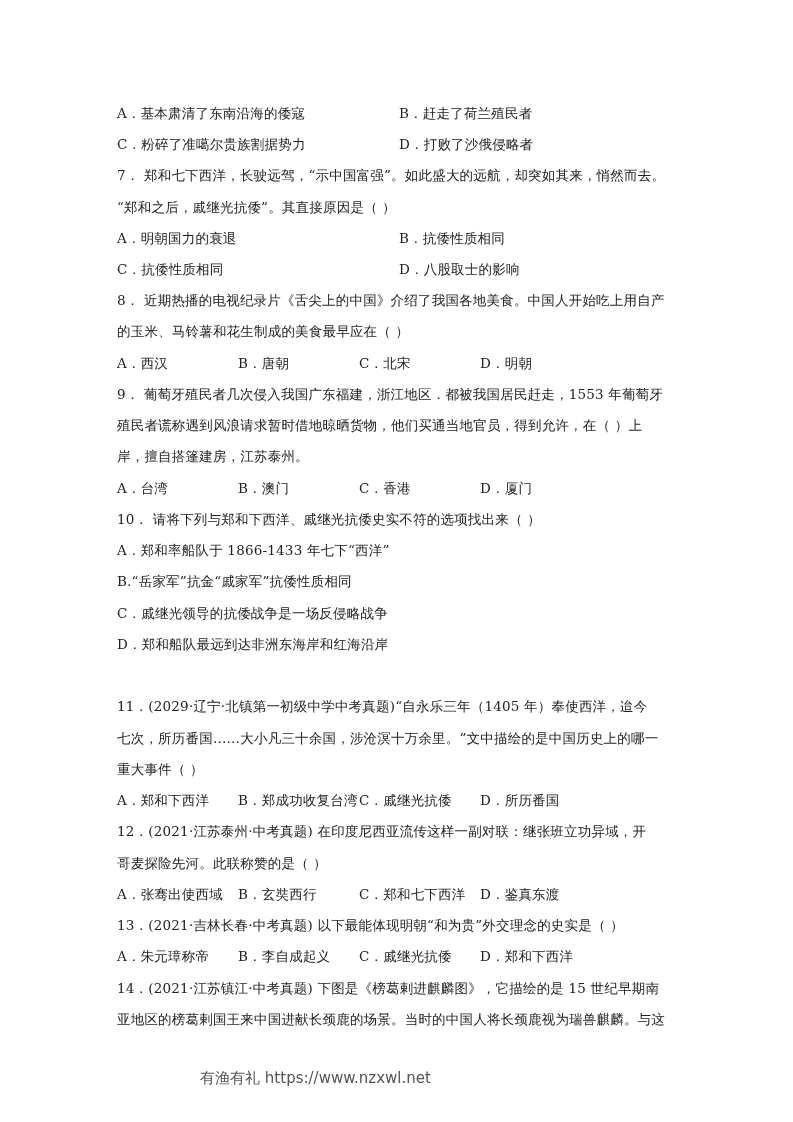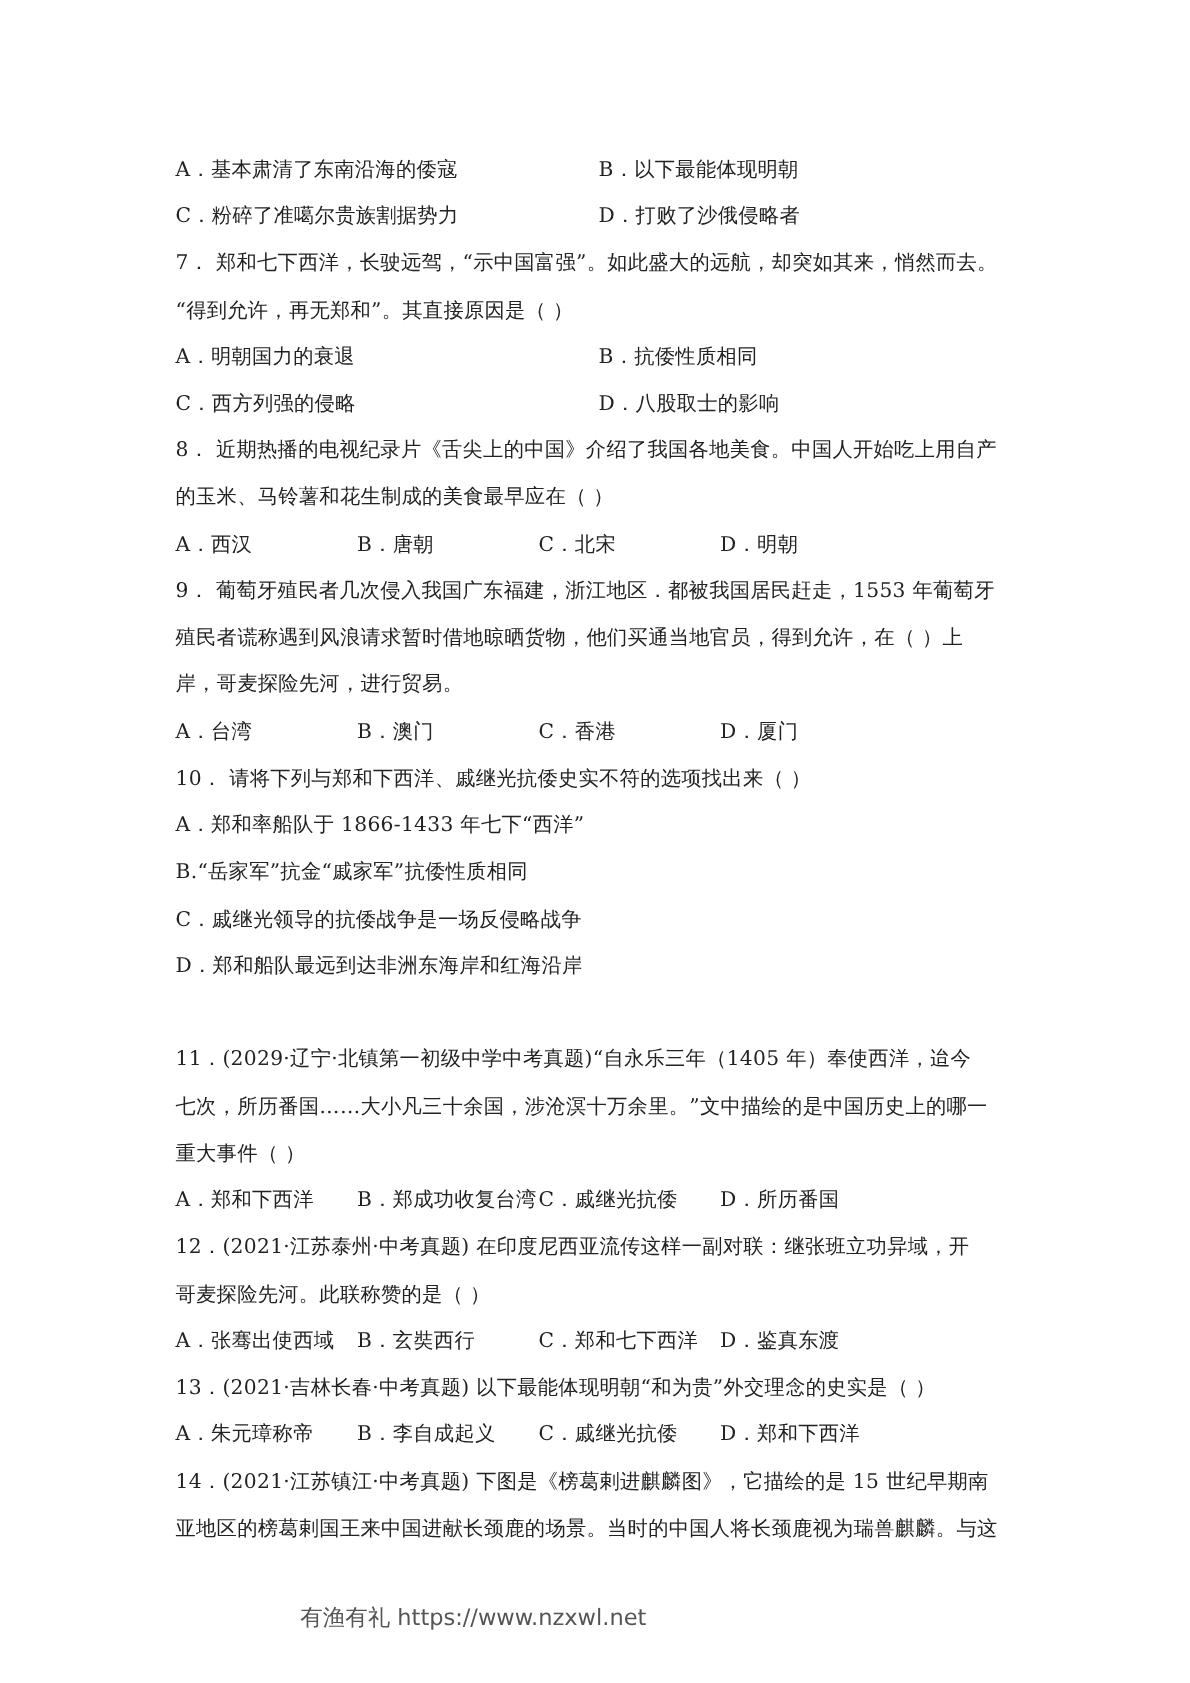--- a/index.html
+++ b/index.html
@@ -11,50 +11,50 @@
     .footer { position: absolute; left: 0; width: 631px; top: 1069px; text-align: center;
               font-family: "DejaVu Sans", "Liberation Sans", sans-serif; font-size: 15px; color: #555; }
   </style>
 </head>
 <body>
 
 <div class="page">
 
   <div class="line" style="top:0px">
     <span class="opt" style="left:0">A．基本肃清了东南沿海的倭寇</span>
-    <span class="opt" style="left:282px">B．以下最能体现明朝</span>
+    <span class="opt" style="left:282px">B．赶走了荷兰殖民者</span>
   </div>
   <div class="line" style="top:31px">
     <span class="opt" style="left:0">C．粉碎了准噶尔贵族割据势力</span>
     <span class="opt" style="left:282px">D．打败了沙俄侵略者</span>
   </div>
 
   <div class="line" style="top:62px">7．  郑和七下西洋，长驶远驾，“示中国富强”。如此盛大的远航，却突如其来，悄然而去。</div>
-  <div class="line" style="top:94px">“得到允许，再无郑和”。其直接原因是（    ）</div>
+  <div class="line" style="top:94px">“郑和之后，戚继光抗倭”。其直接原因是（    ）</div>
   <div class="line" style="top:125px">
     <span class="opt" style="left:0">A．明朝国力的衰退</span>
     <span class="opt" style="left:282px">B．抗倭性质相同</span>
   </div>
   <div class="line" style="top:156px">
-    <span class="opt" style="left:0">C．西方列强的侵略</span>
+    <span class="opt" style="left:0">C．抗倭性质相同</span>
     <span class="opt" style="left:282px">D．八股取士的影响</span>
   </div>
 
   <div class="line" style="top:187px">8．  近期热播的电视纪录片《舌尖上的中国》介绍了我国各地美食。中国人开始吃上用自产</div>
   <div class="line" style="top:218px">的玉米、马铃薯和花生制成的美食最早应在（    ）</div>
   <div class="line" style="top:250px">
     <span class="opt" style="left:0">A．西汉</span>
     <span class="opt" style="left:121px">B．唐朝</span>
     <span class="opt" style="left:242px">C．北宋</span>
     <span class="opt" style="left:363px">D．明朝</span>
   </div>
 
   <div class="line" style="top:281px">9．  葡萄牙殖民者几次侵入我国广东福建，浙江地区．都被我国居民赶走，1553 年葡萄牙</div>
   <div class="line" style="top:312px">殖民者谎称遇到风浪请求暂时借地晾晒货物，他们买通当地官员，得到允许，在（    ）上</div>
-  <div class="line" style="top:343px">岸，哥麦探险先河，进行贸易。</div>
+  <div class="line" style="top:343px">岸，擅自搭篷建房，江苏泰州。</div>
   <div class="line" style="top:375px">
     <span class="opt" style="left:0">A．台湾</span>
     <span class="opt" style="left:121px">B．澳门</span>
     <span class="opt" style="left:242px">C．香港</span>
     <span class="opt" style="left:363px">D．厦门</span>
   </div>
 
   <div class="line" style="top:406px">10．  请将下列与郑和下西洋、戚继光抗倭史实不符的选项找出来（    ）</div>
   <div class="line" style="top:437px">A．郑和率船队于 1866-1433 年七下“西洋”</div>
   <div class="line" style="top:468px">B.“岳家军”抗金“戚家军”抗倭性质相同</div>

